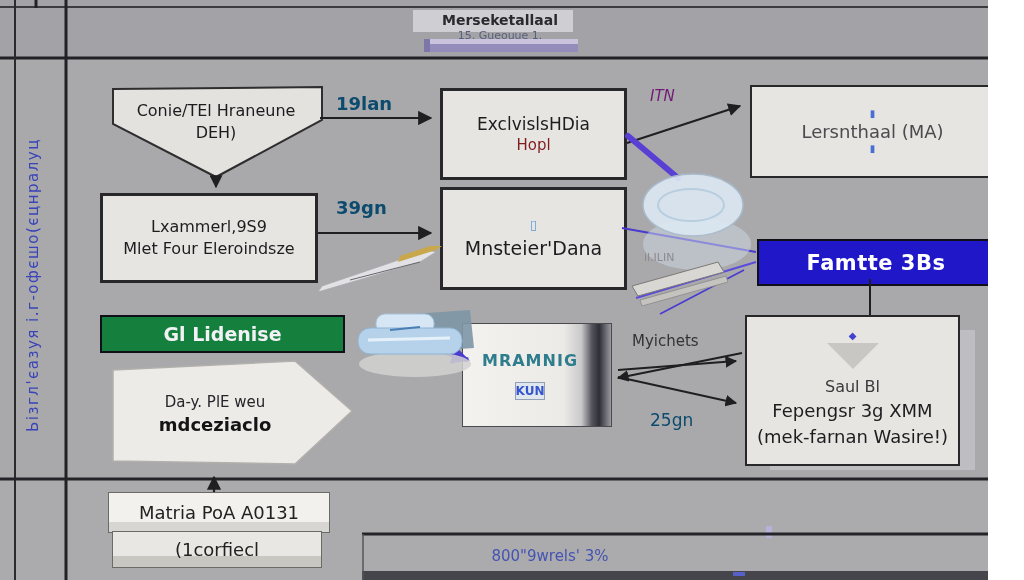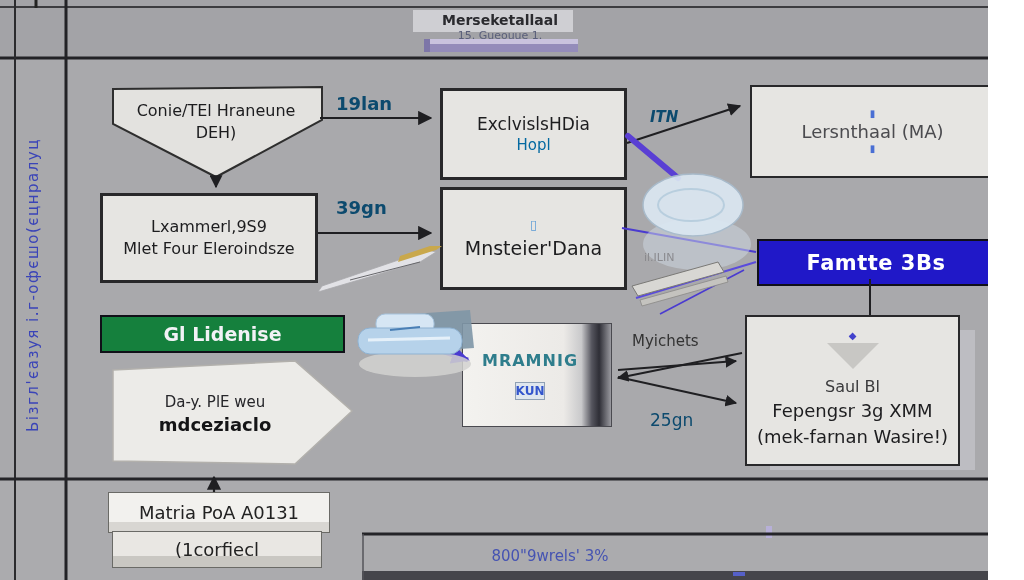--- a/index.html
+++ b/index.html
@@ -14,21 +14,21 @@
   .title-panel{position:absolute;left:413px;top:10px;width:160px;height:22px;background:#cfcfd3;z-index:1;}
   .purple-bar{position:absolute;left:424px;top:39px;width:148px;height:13px;z-index:1;
     background:linear-gradient(#c9c3de 0 35%,#948cba 35% 100%);border-left:6px solid #7d76a8;}
   .lavender-tick{position:absolute;left:766px;top:526px;width:6px;height:12px;background:#b7b0d8;z-index:1;}
   .blue-dash{position:absolute;left:733px;top:572px;width:12px;height:4px;background:#5560c8;z-index:2;}
 
   .box{position:absolute;z-index:2;box-sizing:border-box;background:#e6e5e2;border:2px solid #28282a;
     display:flex;flex-direction:column;align-items:center;justify-content:center;text-align:center;color:#1d1d1f;}
   .box-examine{left:100px;top:193px;width:218px;height:90px;border-width:3px;font-size:16px;line-height:1.35;}
   .box-exclusive{left:440px;top:88px;width:187px;height:92px;border-width:3px;font-size:17px;}
-  .box-exclusive .sub{font-size:15px;color:#0369a1;margin-top:2px;}
+  .box-exclusive .sub{font-size:15px;color:#7f1d1d;margin-top:2px;}
   .box-master{left:440px;top:187px;width:187px;height:103px;border-width:3px;font-size:19px;}
   .box-master .glyph{font-size:13px;color:#5b9bd5;line-height:1;margin-bottom:6px;}
   .box-internal{left:750px;top:85px;width:245px;height:93px;font-size:18px;color:#4b4b4f;}
   .box-internal .glyph{font-size:10px;color:#4a6fd4;line-height:1.4;}
   .box-famtle{left:757px;top:239px;width:238px;height:47px;background:#2018c8;border:2px solid #101018;
     color:#fff;font-weight:bold;font-size:21px;letter-spacing:.5px;}
   .box-license{left:100px;top:315px;width:245px;height:38px;background:#15803d;border:2px solid #101018;
     color:#f2f2f6;font-weight:bold;font-size:19px;}
   .box-report-shadow{position:absolute;left:770px;top:330px;width:205px;height:140px;background:#bdbdc2;z-index:1;}
   .box-report{left:745px;top:315px;width:215px;height:151px;font-size:18px;line-height:1.45;}
@@ -47,21 +47,21 @@
   .bar2{left:112px;top:531px;width:210px;height:37px;background:linear-gradient(#e9e7e3 0 70%,#c9c7c2 70% 100%);}
 
   .shape-text{position:absolute;z-index:6;text-align:center;color:#1c1c1e;}
   .pent-text{left:118px;top:100px;width:196px;font-size:16px;line-height:1.35;}
   .arrow-text{left:125px;top:393px;width:180px;font-size:15px;color:#26262a;}
   .arrow-text .b{font-size:18px;font-weight:bold;color:#141416;margin-top:3px;}
 
   .lbl{position:absolute;z-index:6;font-size:18px;color:#0c4a6e;}
   .lbl-arrow-top{left:336px;top:93px;width:80px;font-weight:600;}
   .lbl-arrow-mid{left:336px;top:197px;width:80px;font-weight:600;}
-  .lbl-itn{left:650px;top:108px;font-size:15px;font-weight:bold;font-style:italic;color:#0c4a6e;}
+  .lbl-itn{left:650px;top:87px;font-size:15px;font-weight:normal;font-style:italic;color:#701a75;}
   .lbl-ruler{left:644px;top:251px;font-size:11px;color:#8a8a8e;}
   .lbl-myichets{left:632px;top:332px;font-size:15px;color:#333;}
   .lbl-qty{left:650px;top:410px;font-size:17px;}
   .lbl-bottom{left:430px;top:547px;width:240px;text-align:center;font-size:15px;color:#4553b2;}
   .hdr-title{position:absolute;left:400px;top:12px;width:200px;text-align:center;z-index:2;
     font-size:14px;font-weight:600;color:#2a2a2e;}
   .hdr-sub{position:absolute;left:400px;top:29px;width:200px;text-align:center;z-index:2;
     font-size:11px;color:#5a5f7a;}
   .lane-label{position:absolute;left:24px;top:432px;transform:rotate(-90deg);transform-origin:0 0;
     width:346px;z-index:2;font-size:15px;color:#3a44b8;letter-spacing:1.5px;white-space:nowrap;}

